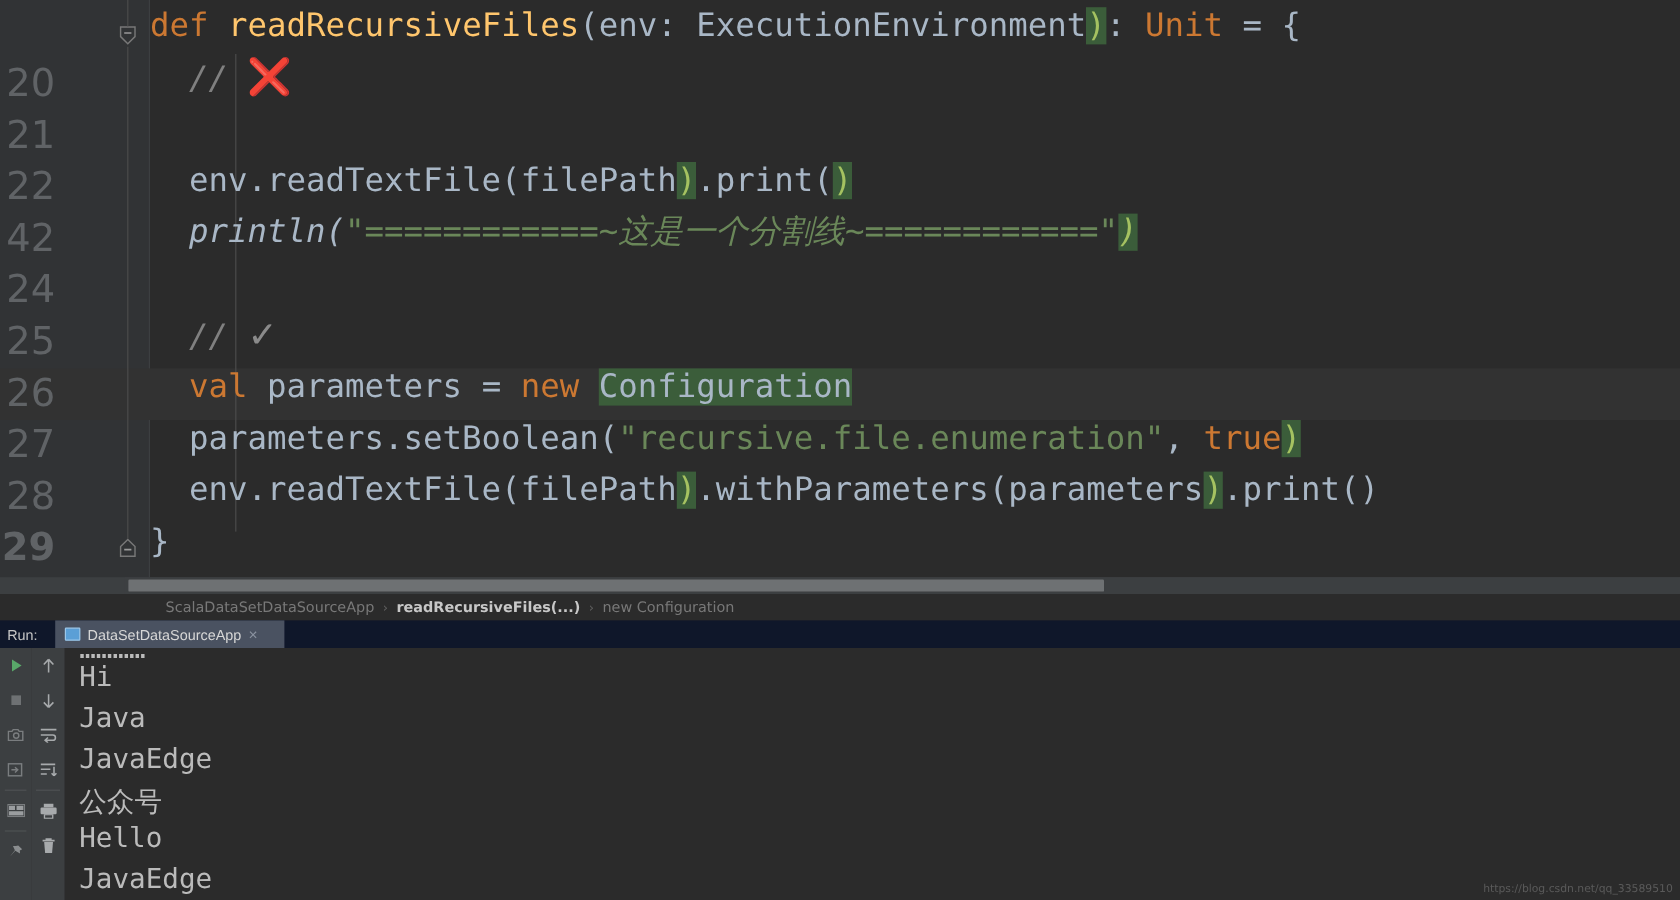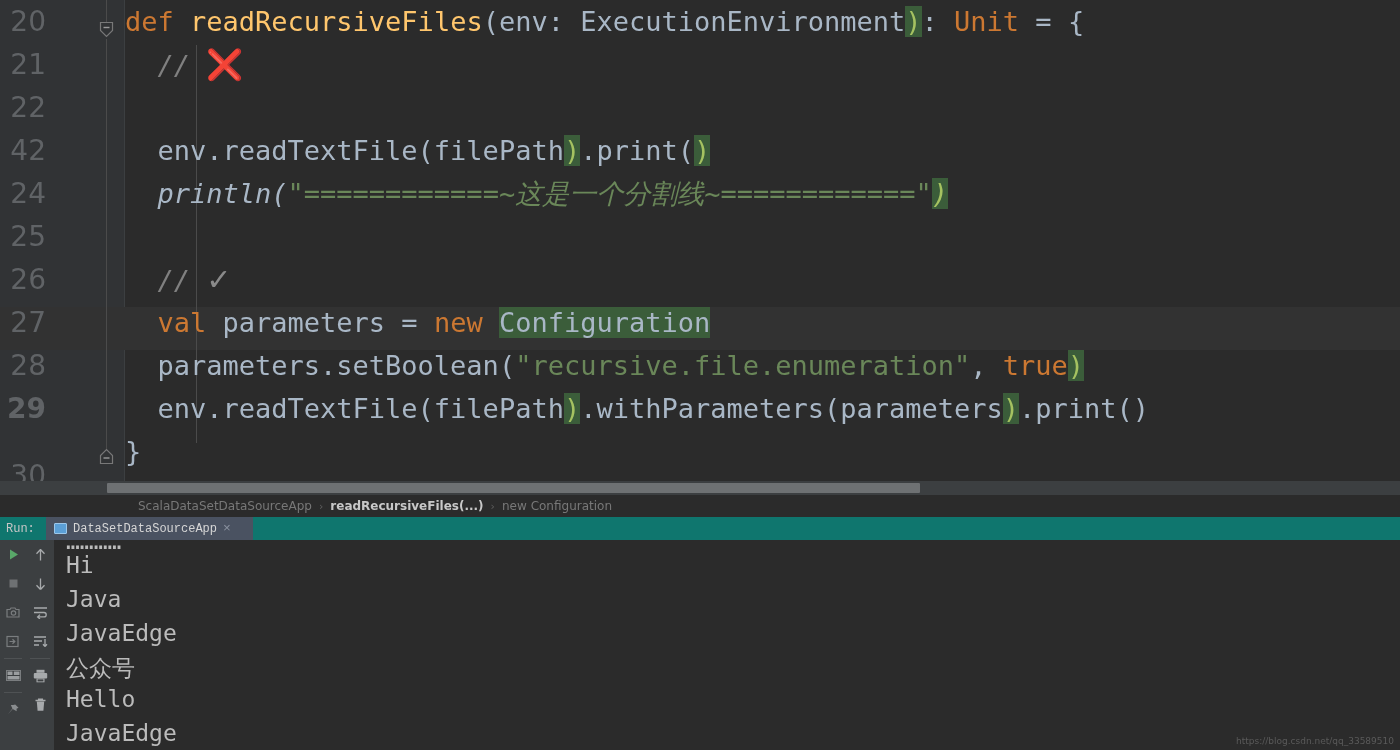--- a/index.html
+++ b/index.html
@@ -24,23 +24,24 @@
     background: #3C3F41;
   }
 
   .row {
     position: absolute; left: 0; right: 0; height: 43px;
   }
   .row.current { background: #323232; }
 
   .lineno {
     position: absolute; left: 0; width: 46px; text-align: right;
-    font-size: 28px; color: #606366;
+    font-size: 32px; color: #606366;
     font-family: "DejaVu Sans", sans-serif;
     line-height: 43px;
+    margin-top: 48px;
   }
   .codetext {
     position: absolute; left: 125px;
     font-size: 27px; line-height: 43px;
     white-space: pre;
     color: #A9B7C6;
     font-family: "DejaVu Sans Mono", monospace;
   }
   .kw    { color: #CC7832; }
   .fname { color: #FFC66D; }
@@ -87,23 +88,23 @@
     font-size: 12px; color: #787878;
     display: flex; align-items: center; padding-left: 138px; gap: 7px;
   }
   #breadcrumb .crumb { white-space: nowrap; }
   #breadcrumb .crumb.active { color: #C8C8C8; font-weight: bold; }
   #breadcrumb .sep { color: #5E5E5E; font-size: 11px; }
 
   
   #run-header {
     position: absolute; left: 0; top: 517px; width: 1400px; height: 23px;
-    background: #0f766e;
+    background: #0f172a;
     display: flex; align-items: center;
-    font-family: Liberation Mono, monospace; font-size: 12px;
+    font-family: Liberation Sans, sans-serif; font-size: 12px;
     color: #BBBBBB;
   }
   #run-header .run-label { padding-left: 6px; width: 46px; color: #C6C6C6; }
   #run-header .tab {
     display: flex; align-items: center; gap: 6px;
     height: 23px; padding: 0 22px 0 8px;
     background: #4A5261;
   }
   #run-header .tab .tab-title { color: #D6D6D6; }
   #run-header .tab .close { color: #8B93A0; font-size: 13px; }

